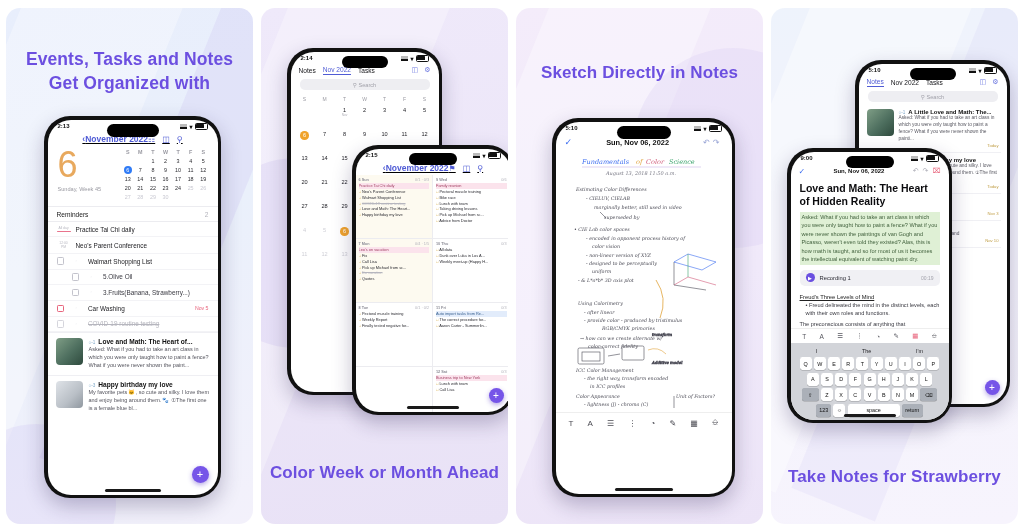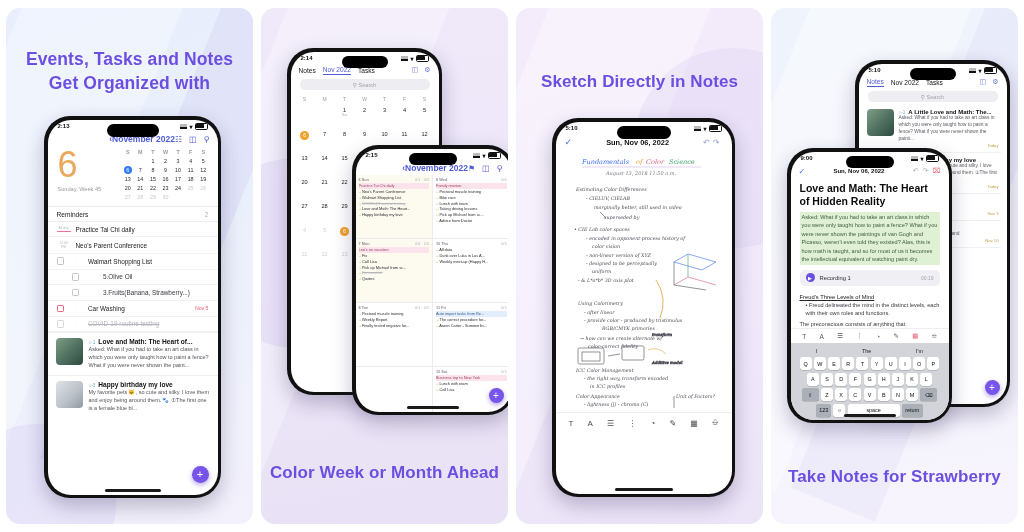--- a/index.html
+++ b/index.html
@@ -13,37 +13,37 @@
   .p3{background:linear-gradient(165deg,#f4ecfa 0%,#f0e9fa 55%,#ece4f7 100%);}
   .p4{background:linear-gradient(170deg,#eef3fc 0%,#f4f3fc 55%,#f7f4fd 100%);}
 
   .diag{position:absolute;width:150px;height:640px;transform:rotate(22deg);background:rgba(255,255,255,.33);}
   .diag2{position:absolute;width:90px;height:640px;transform:rotate(22deg);background:rgba(186,170,236,.18);}
   .blob{position:absolute;border-radius:50%;}
 
   .caption{position:absolute;left:0;right:0;text-align:center;color:#6c4fe0;font-weight:bold;letter-spacing:.1px;z-index:6;}
   .cap1{top:40px;font-size:17.5px;line-height:1.35;}
   .cap2{top:455px;font-size:17px;}
-  .cap3{top:64px;font-size:17px;}
+  .cap3{top:55px;font-size:17px;}
   .cap4{top:459px;font-size:17px;}
 
   
   .phone{position:absolute;background:#111;border-radius:26px;padding:3.5px;box-shadow:0 8px 20px rgba(40,30,80,.28);z-index:4;}
   .screen{position:relative;width:100%;height:100%;background:#fff;border-radius:23px;overflow:hidden;}
   .notch{position:absolute;top:4.5px;left:50%;transform:translateX(-50%);background:#000;border-radius:9px;z-index:9;}
   .hbar{position:absolute;bottom:3px;left:50%;transform:translateX(-50%);height:2.5px;background:#1a1a1a;border-radius:2px;z-index:9;}
   .sbar{position:relative;display:flex;align-items:center;justify-content:space-between;padding:3px 10px 1px;font-size:6px;font-weight:bold;color:#111;}
   .sright{display:flex;align-items:center;gap:2px;}
   .sig{display:inline-block;width:7px;height:5px;background:linear-gradient(to top,#111 45%,#bbb 45%);}
   .wifi{font-size:6px;}
   .batt{display:inline-block;width:11px;height:5.5px;border:.8px solid #111;border-radius:1.6px;position:relative;}
   .batt:after{content:"";position:absolute;left:.6px;top:.6px;bottom:.6px;right:2.2px;background:#111;border-radius:.6px;}
 
   
-  .navrow{display:flex;align-items:center;justify-content:flex-end;padding:3px 8px 2px;}
+  .navrow{display:flex;align-items:center;justify-content:center;padding:3px 8px 2px;text-decoration:underline;}
   .navttl{color:#4f5bd5;font-size:8.5px;font-weight:600;}
   .navicons{display:flex;gap:7px;align-items:center;color:#4f5bd5;font-size:8px;}
   .calwrap{display:flex;padding:2px 8px 4px;gap:6px;}
   .bigday{flex:0 0 58px;text-align:left;padding-left:2px;}
   .bignum{font-size:36px;color:#e8a95e;line-height:.95;font-weight:400;}
   .bigsub{font-size:5.6px;color:#9a9aa2;margin-top:4px;}
   .minical{flex:1;}
   .mgrid{display:grid;grid-template-columns:repeat(7,1fr);gap:0;}
   .mgrid div{text-align:center;font-size:5.4px;color:#2b2b30;line-height:9px;}
   .mgrid .hd{color:#9b9ba3;font-weight:600;}

